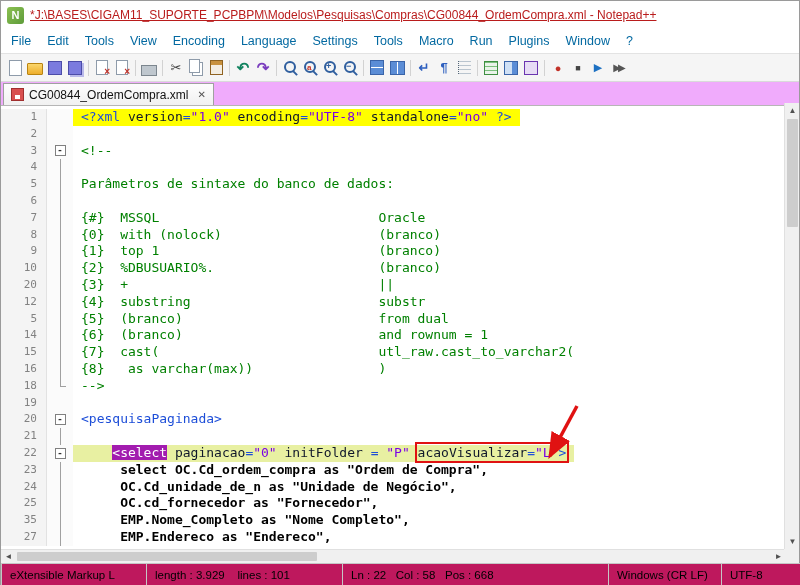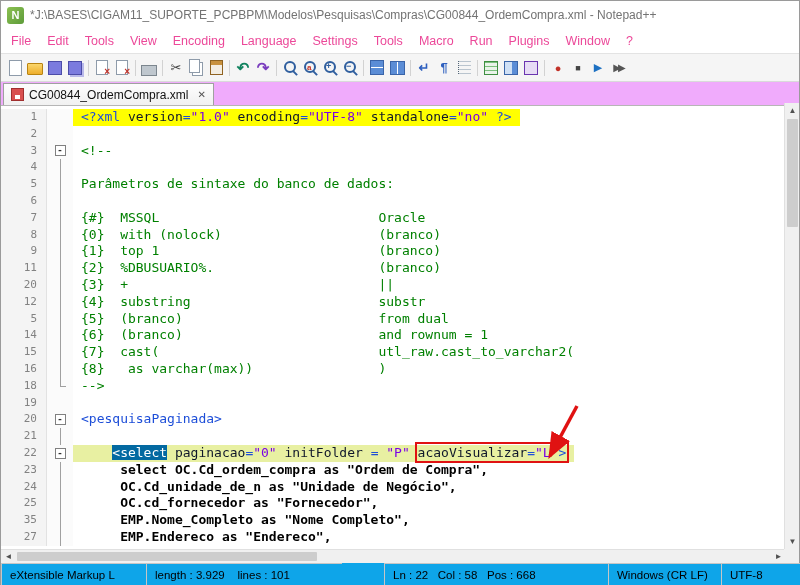--- a/index.html
+++ b/index.html
@@ -3,25 +3,25 @@
 <meta charset="utf-8">
 <style>
   html,body{margin:0;padding:0;background:#fff;width:800px;height:585px;overflow:hidden;
             font-family:"Liberation Sans",sans-serif;}
   #app{width:800px;height:585px;position:relative;background:#fff;border:1px solid #9a9a9a;box-sizing:border-box;}
 
   
   #titlebar{height:28px;display:flex;align-items:center;background:#fff;padding-left:6px;gap:6px;}
   #npp-icon{width:17px;height:17px;border-radius:3px;background:linear-gradient(135deg,#8cc152,#5d9b3a);
             color:#fff;font:bold 11px/17px "Liberation Sans",sans-serif;text-align:center;}
-  #win-title{font-size:12px;color:#737373;white-space:nowrap;}
+  #win-title{font-size:12px;color:#b91c1c;white-space:nowrap;text-decoration:underline;}
 
   
   #menubar{height:24px;display:flex;align-items:center;background:#fff;padding-left:2px;}
-  .menu-item{padding:3px 8px;font-size:12.5px;color:#ec4899;cursor:default;}
+  .menu-item{padding:3px 8px;font-size:12.5px;color:#0369a1;cursor:default;}
 
   
   #toolbar{height:27px;display:flex;align-items:center;background:#f5f5f5;border-top:1px solid #e3e3e3;
            border-bottom:1px solid #dadada;padding:0 4px;}
   .tbi{width:18px;height:18px;margin:0 1px;display:inline-flex;align-items:center;justify-content:center;
        font-size:12px;position:relative;cursor:pointer;flex:0 0 auto;}
   .tbi i{font-style:normal;position:absolute;top:2px;left:5px;font-size:9px;color:#2f5e9e;z-index:2;font-weight:bold;}
   .tbsep{width:1px;height:16px;background:#d2d2d2;margin:0 3px;flex:0 0 auto;}
   .tb-new-file::before{content:'';width:11px;height:14px;background:#fff;border:1px solid #8e9baa;}
   .tb-open-file::before{content:'';width:14px;height:10px;margin-top:3px;border-radius:1px;
@@ -80,36 +80,36 @@
             font:bold 9px/8px "DejaVu Sans Mono",monospace;text-align:center;}
   .code{flex:0 0 auto;padding:0 8px;font:13px/16.8px "DejaVu Sans Mono",monospace;white-space:pre;color:#000;}
   .bg-decl{background:#ffff00;}
   .bg-hl{background:#e8f0a2;}
   .sg-tag{color:#1d4ed8;}
   .sg-attr{color:#0f172a;}
   .sg-val{color:#7a00e6;}
   .sg-com{color:#008000;}
   .sg-txt{color:#000;}
   .sg-sql{color:#000;font-weight:bold;}
-  .sg-sel{background:#0369a1;color:#fff;}
+  .sg-sel{background:#a21caf;color:#fff;}
   .red-box{outline:2.5px solid #e01212;outline-offset:1px;}
   #annot-svg{position:absolute;left:0;top:0;width:785px;height:446px;pointer-events:none;z-index:10;}
 
   
   #vscroll{position:absolute;right:0;top:102px;width:15px;height:446px;background:#f0f0f0;border-left:1px solid #e0e0e0;box-sizing:border-box;}
   .scroll-btn{width:15px;height:15px;display:flex;align-items:center;justify-content:center;font-size:8px;color:#505050;cursor:pointer;}
   #vthumb{position:absolute;left:2px;top:16px;width:11px;height:108px;background:#cdcdcd;border-radius:1px;cursor:pointer;}
   #hscroll{position:absolute;left:0;top:548px;width:785px;height:14px;background:#f0f0f0;border-top:1px solid #e0e0e0;box-sizing:border-box;}
   #hthumb{position:absolute;left:16px;top:2px;width:300px;height:9px;background:#cdcdcd;border-radius:1px;cursor:pointer;}
   #hscroll .scroll-btn{position:absolute;top:0;height:13px;}
   #hleft{left:0;} #hright{right:0;}
   #scroll-corner{position:absolute;right:0;top:548px;width:15px;height:14px;background:#f0f0f0;}
 
   
-  #statusbar{position:absolute;left:0;top:562px;width:800px;height:23px;background:#0ea5e9;display:flex;font-size:11.5px;color:#000;}
+  #statusbar{position:absolute;left:0;top:562px;width:800px;height:23px;background:#be185d;display:flex;font-size:11.5px;color:#000;}
   .status-sec{border:1px solid #c6c6c6;border-right:none;display:flex;align-items:center;padding:0 8px;
               white-space:pre;overflow:hidden;box-sizing:border-box;height:23px;}
   .status-sec:last-child{border-right:1px solid #c6c6c6;}
 </style>
 </head>
 <body>
 
 <div id="app">
 
   <div id="titlebar">
@@ -231,21 +231,21 @@
             <span class="lnum">8</span>
             <span class="fold f-line"></span>
             <span class="code"><span class="sg-com">{0}  with (nolock)                    (branco)</span></span>
           </div>
           <div class="row">
             <span class="lnum">9</span>
             <span class="fold f-line"></span>
             <span class="code"><span class="sg-com">{1}  top 1                            (branco)</span></span>
           </div>
           <div class="row">
-            <span class="lnum">11</span>
+            <span class="lnum">10</span>
             <span class="fold f-line"></span>
             <span class="code"><span class="sg-com">{2}  %DBUSUARIO%.                     (branco)</span></span>
           </div>
           <div class="row">
             <span class="lnum">20</span>
             <span class="fold f-line"></span>
             <span class="code"><span class="sg-com">{3}  +                                ||</span></span>
           </div>
           <div class="row">
             <span class="lnum">12</span>
@@ -347,18 +347,18 @@
   <div id="hscroll">
     <div class="scroll-btn" id="hleft">◄</div>
     <div id="hthumb"></div>
     <div class="scroll-btn" id="hright">►</div>
   </div>
   <div id="scroll-corner"></div>
 
   <div id="statusbar">
     <div class="status-sec" style="width:145px;">eXtensible Markup L</div>
     <div class="status-sec" style="width:196px;">length : 3.929    lines : 101</div>
-    <div class="status-sec" style="flex:1;margin-left:42px;">Ln : 22   Col : 58   Pos : 668</div>
+    <div class="status-sec" style="flex:1;">Ln : 22   Col : 58   Pos : 668</div>
     <div class="status-sec" style="width:113px;">Windows (CR LF)</div>
     <div class="status-sec" style="width:80px;">UTF-8</div>
   </div>
 
 </div>
 
 </body></html>

